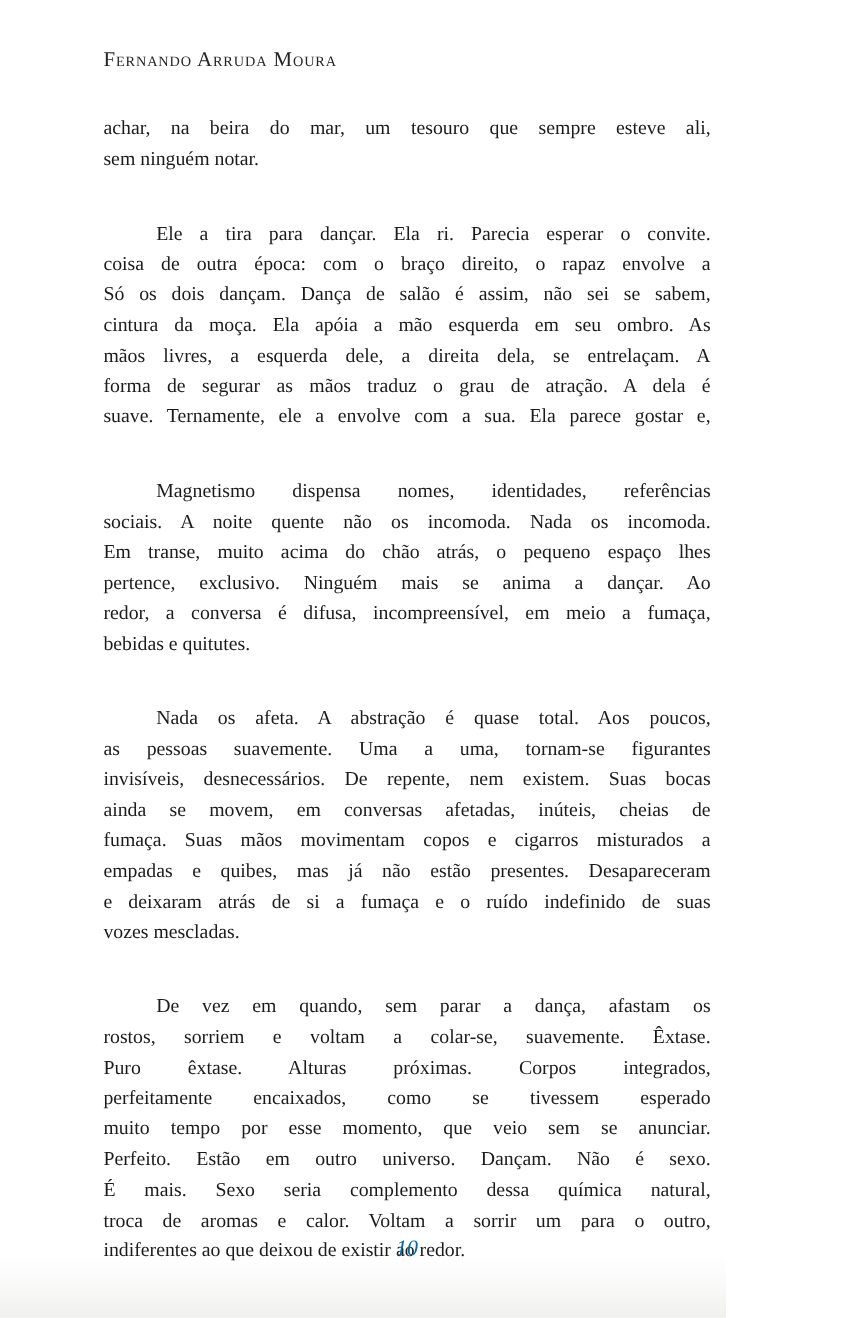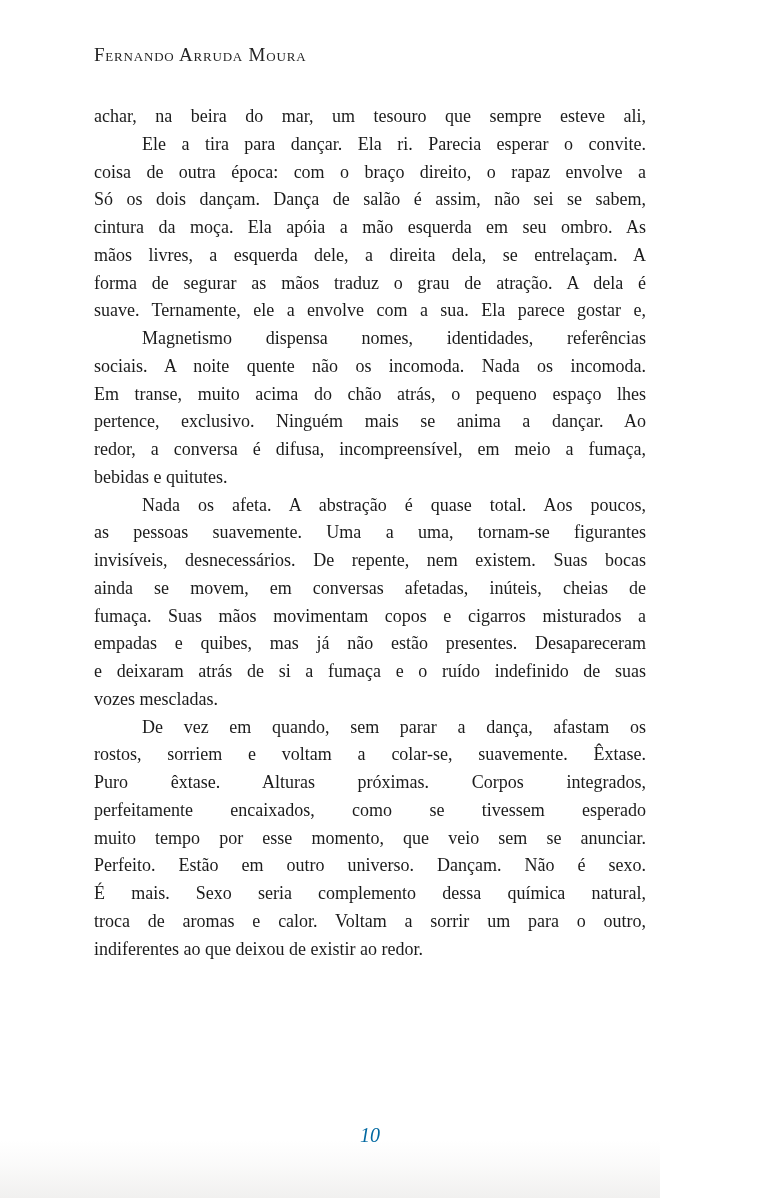--- a/index.html
+++ b/index.html
@@ -33,20 +33,21 @@
   .line {
     text-align: justify;
     text-align-last: justify;
     white-space: normal;
   }
   .line.para-end {
     text-align-last: auto;
   }
   .line.para-start.indented {
     padding-left: 48px;
+    margin-top: 40px;
   }
   .folio {
     position: absolute;
     left: 94px;
     top: 1124px;
     width: 552px;
     text-align: center;
     font-style: italic;
     font-size: 20px;
     color: #0369a1;
@@ -63,20 +64,21 @@
 </style>
 </head>
 <body>
 
 <div class="page">
   <div class="running-header">Fernando Arruda Moura</div>
 
   <div class="body-text">
       <div class="para">
         <div class="line para-start">achar, na beira do mar, um tesouro que sempre esteve ali,</div>
+        <div class="line para-end">sem ninguém notar.</div>
       </div>
       <div class="para">
         <div class="line para-start indented">Ele a tira para dançar. Ela ri. Parecia esperar o convite.</div>
         <div class="line">coisa de outra época: com o braço direito, o rapaz envolve a</div>
         <div class="line">Só os dois dançam. Dança de salão é assim, não sei se sabem,</div>
         <div class="line">cintura da moça. Ela apóia a mão esquerda em seu ombro. As</div>
         <div class="line">mãos livres, a esquerda dele, a direita dela, se entrelaçam. A</div>
         <div class="line">forma de segurar as mãos traduz o grau de atração. A dela é</div>
         <div class="line">suave. Ternamente, ele a envolve com a sua. Ela parece gostar e,</div>
       </div>

